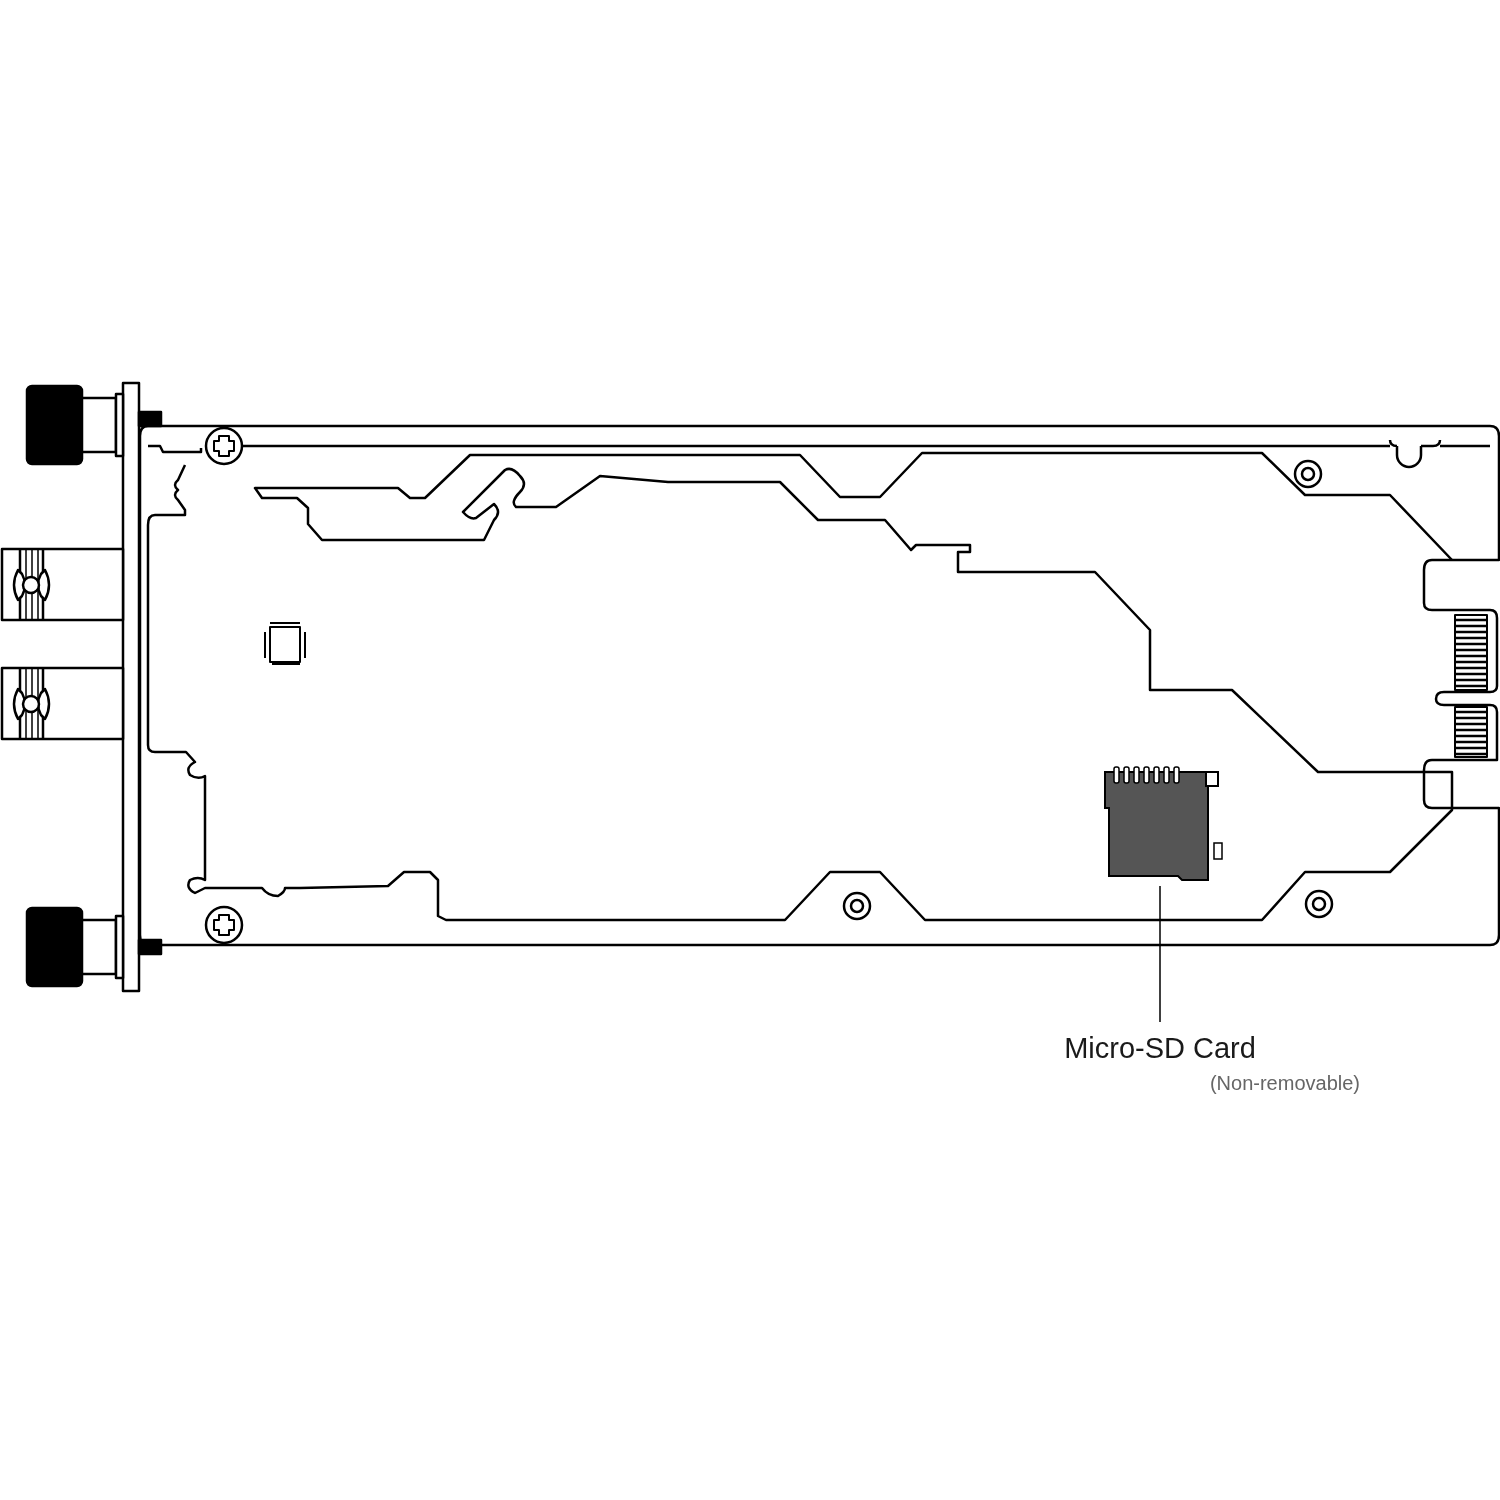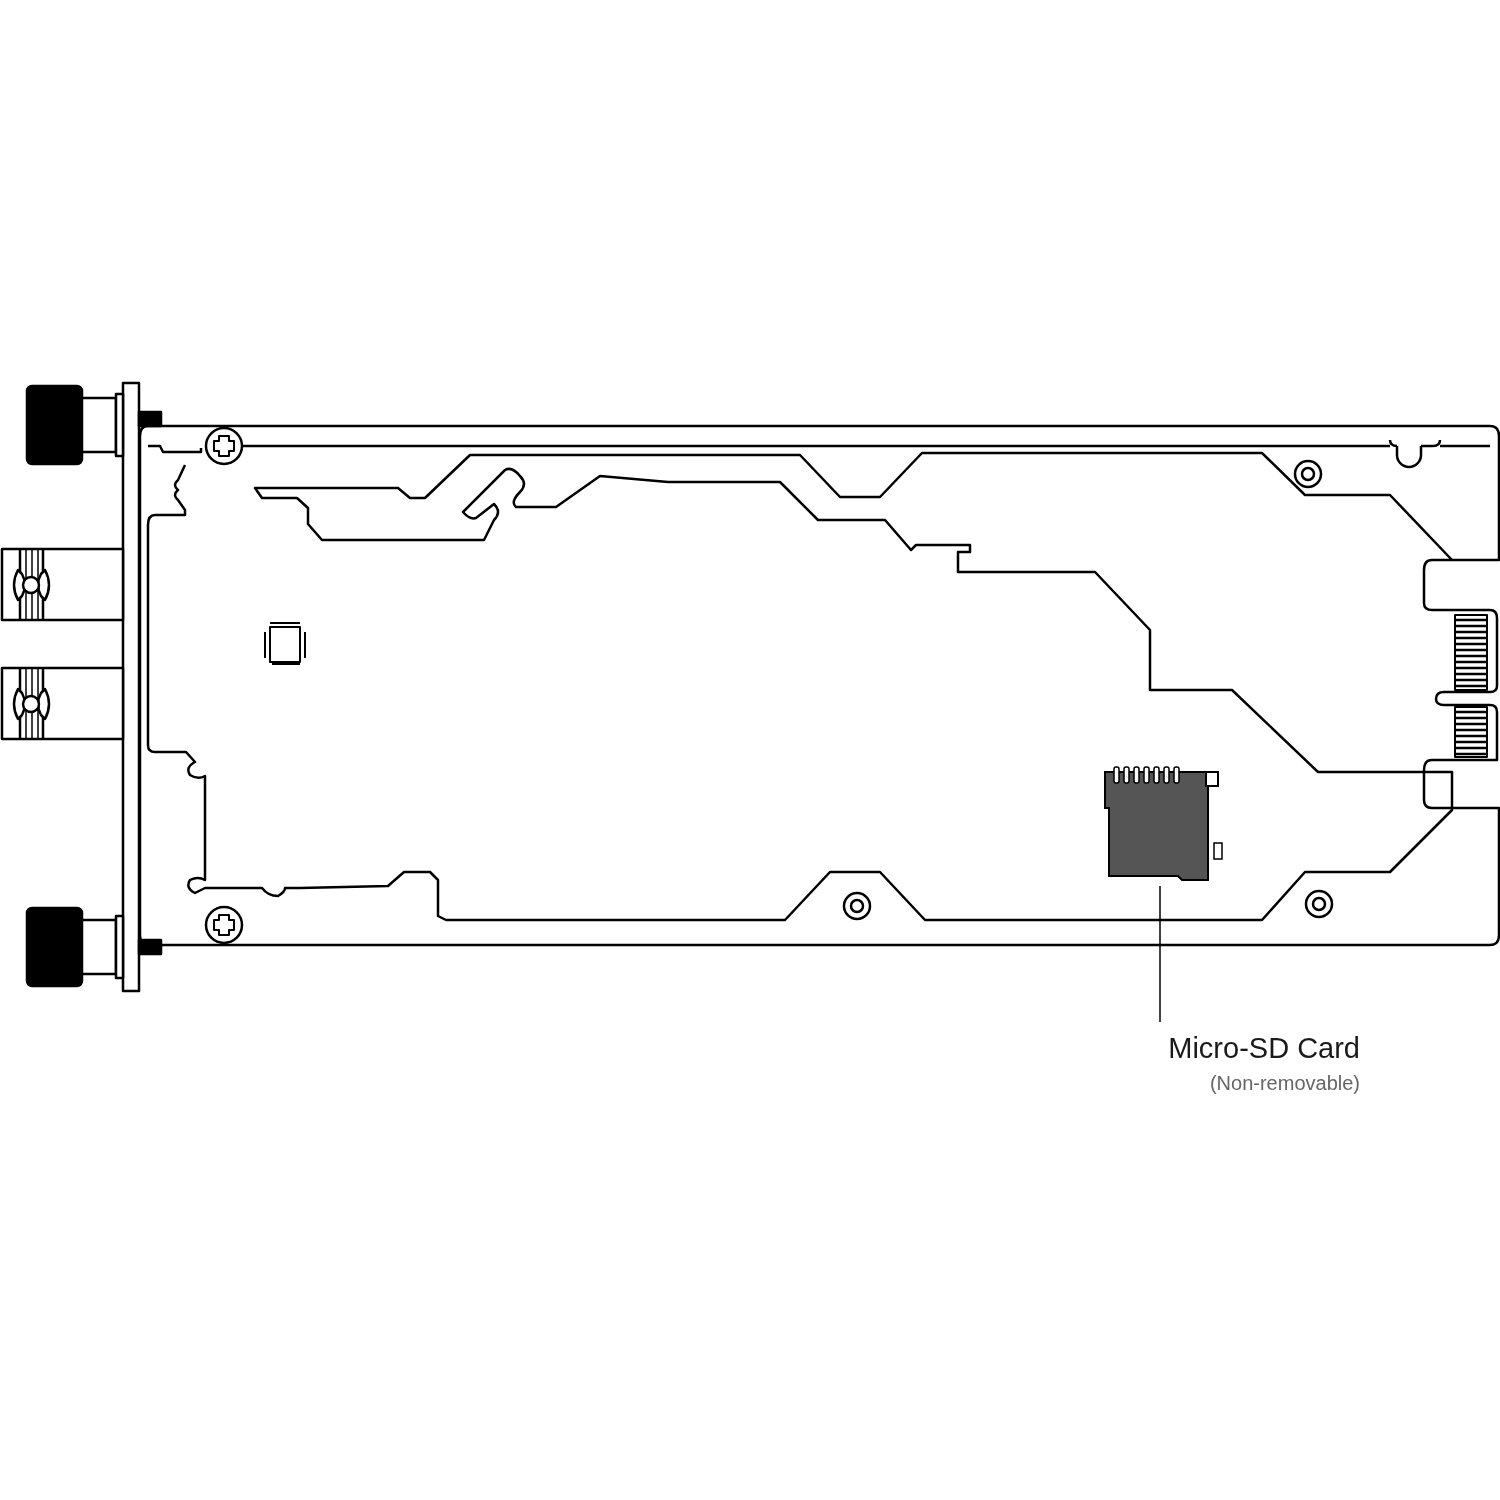--- a/index.html
+++ b/index.html
@@ -1,19 +1,19 @@
 <!DOCTYPE html>
 <html><head>
 <meta charset="utf-8">
 <style>
   html, body { margin: 0; padding: 0; background: #ffffff; }
   body { width: 1500px; height: 1500px; position: relative; overflow: hidden; }
   #diagram { position: absolute; left: 0; top: 0; width: 1500px; height: 1500px; }
   .callout-title {
-    position: absolute; left: 960px; top: 1032px; width: 400px; text-align: right;
+    position: absolute; left: 960px; top: 1032px; width: 400px; text-align: center;
     font-family: "Liberation Sans", sans-serif; font-size: 29px; color: #1a1a1a;
   }
   .callout-sub {
     position: absolute; left: 960px; top: 1072px; width: 400px; text-align: right;
     font-family: "Liberation Sans", sans-serif; font-size: 20px; color: #666666;
   }
 </style>
 </head>
 <body>
 

